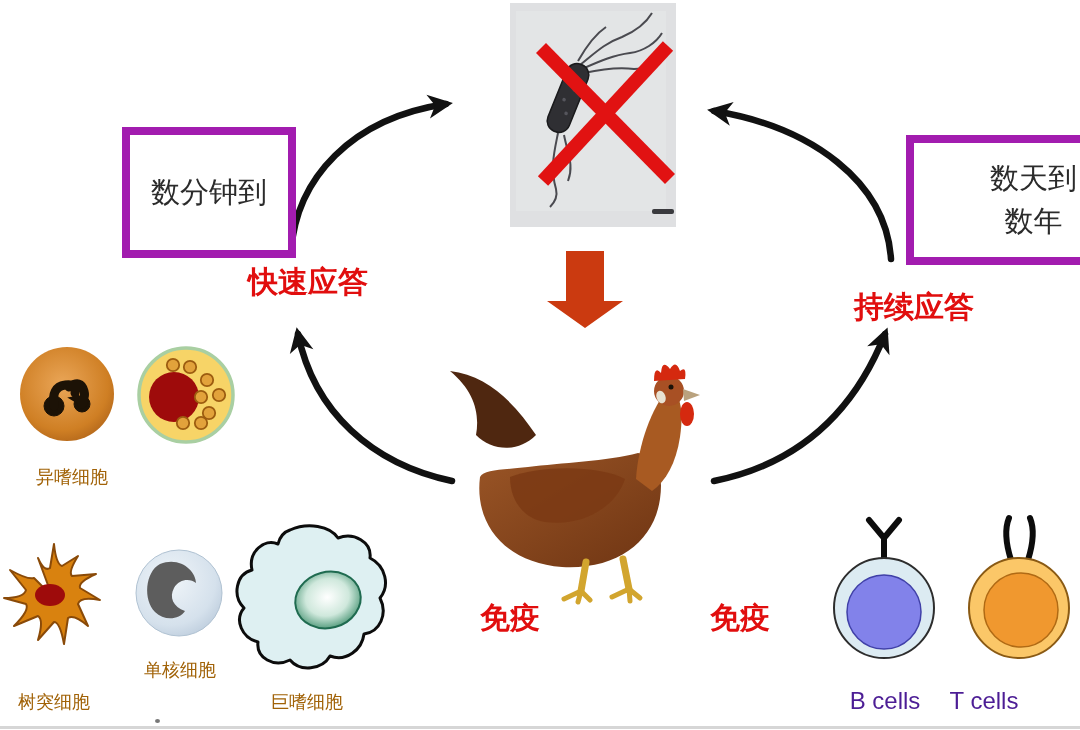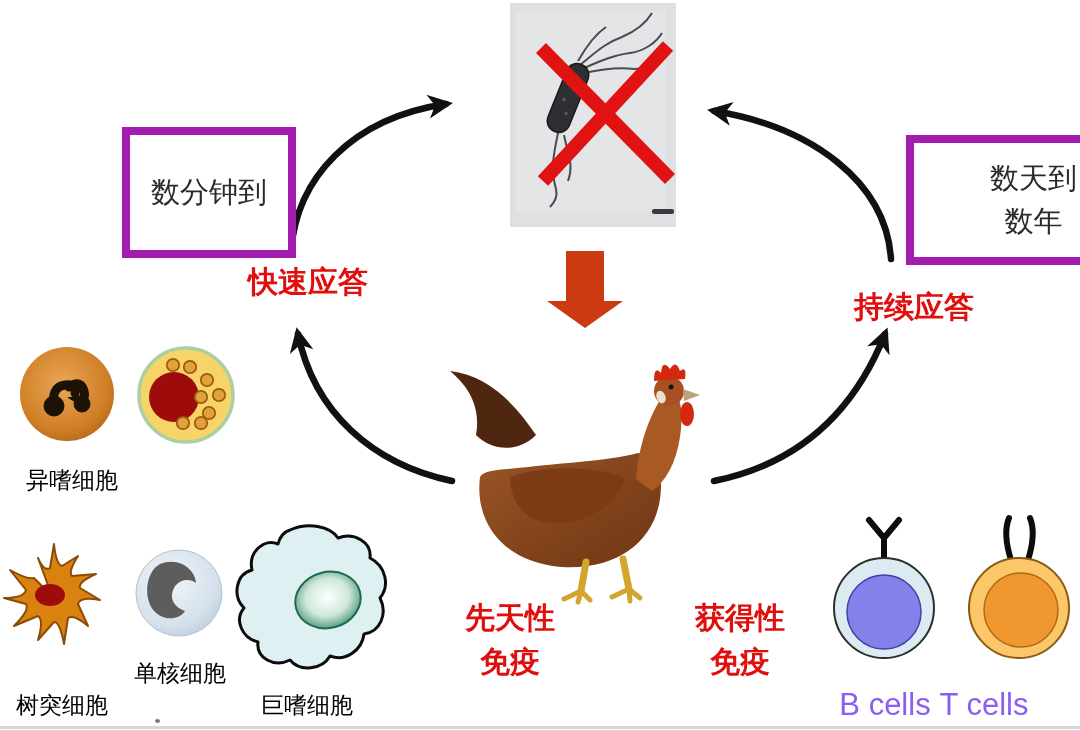--- a/index.html
+++ b/index.html
@@ -19,27 +19,27 @@
   .time-box.left{left:122px;top:127px;width:158px;height:115px;}
   .time-box.right{left:906px;top:135px;width:145px;height:114px;padding-left:47px;}
   
   .red-label{color:#e10e0e;font-weight:bold;font-size:30px;text-align:center;margin-left:12px;}
   .red-label.rapid{left:232px;top:262px;width:128px;}
   .red-label.sustained{left:838px;top:287px;width:128px;}
   .red-label.twoline{line-height:1.45;}
   .red-label.innate{left:443px;top:596px;width:110px;}
   .red-label.adaptive{left:673px;top:596px;width:110px;}
   
-  .cell-label{font-size:23px;color:#000000;text-align:center;white-space:nowrap;}
+  .cell-label{font-size:18px;color:#a16207;text-align:center;white-space:nowrap;}
   .cell-label.heterophil{left:12px;top:465px;width:120px;}
   .cell-label.nk{left:138px;top:465px;width:112px;}
-  .cell-label.dendritic{left:0px;top:690px;width:108px;text-align:right;}
+  .cell-label.dendritic{left:0px;top:690px;width:108px;}
   .cell-label.monocyte{left:126px;top:658px;width:108px;}
   .cell-label.macrophage{left:252px;top:690px;width:110px;}
-  .cell-label.en{font-size:31px;color:#8b5cf6;}
+  .cell-label.en{font-size:24px;color:#4c1d95;}
   .cell-label.bcells{left:834px;top:687px;width:102px;}
   .cell-label.tcells{left:932px;top:687px;width:104px;}
   
   .svg-holder{pointer-events:none;}
   .arrows-overlay{left:0;top:0;width:1080px;height:730px;}
   .bottom-line{left:0;top:726px;width:1080px;height:3px;background:#d6d6d6;}
   .stray-dot{left:155px;top:719px;width:5px;height:4px;background:#777;border-radius:50%;}
 </style>
 </head>
 <body>
@@ -98,25 +98,23 @@
   </div>
   <div class="abs time-box right">
     <div>数天到</div>
     <div>数年</div>
   </div>
 
   <div class="abs red-label rapid">快速应答</div>
   <div class="abs red-label sustained">持续应答</div>
 
   <div class="abs red-label twoline innate">
-    <div>先天性</div>
     <div>免疫</div>
   </div>
   <div class="abs red-label twoline adaptive">
-    <div>获得性</div>
     <div>免疫</div>
   </div>
 
   <svg class="abs svg-holder" style="left:440px;top:357px;" width="270" height="248" viewBox="0 0 270 248">
     <defs>
       <linearGradient id="gBody" x1="0" y1="0" x2="1" y2="1">
         <stop offset="0" stop-color="#9a5526"></stop>
           <stop offset="1" stop-color="#6f3513"></stop>
       </linearGradient>
     </defs>

